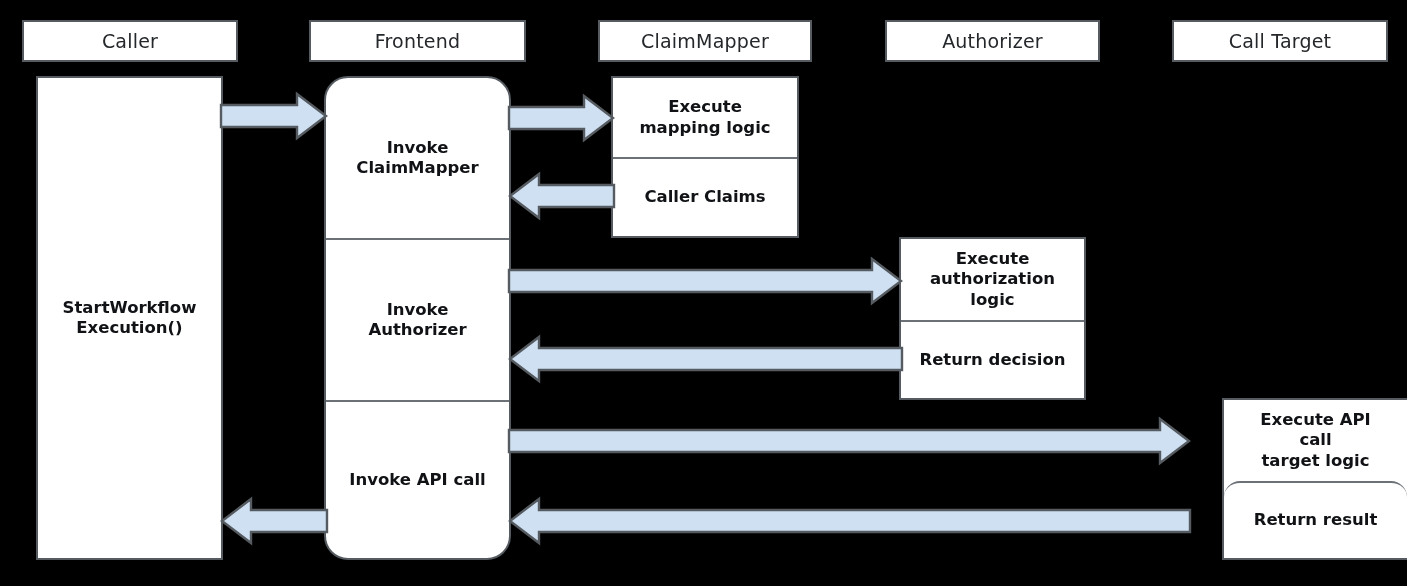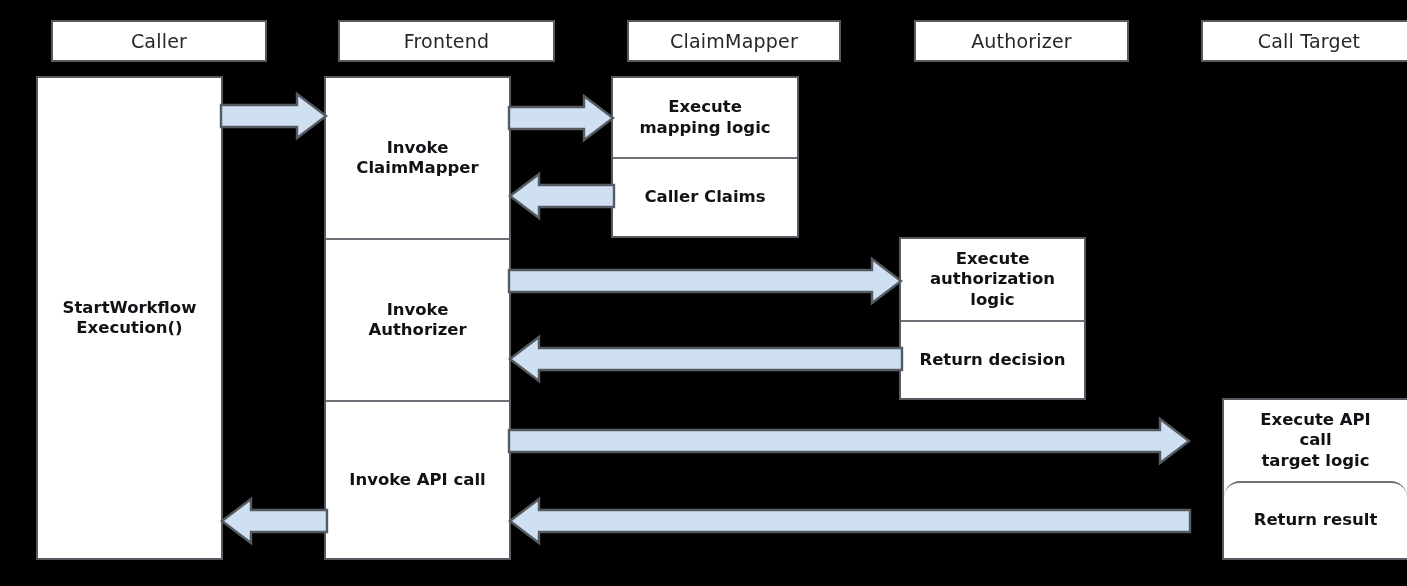--- a/index.html
+++ b/index.html
@@ -23,21 +23,20 @@
     border: 2px solid #555b60;
     box-sizing: border-box;
     display: flex;
     align-items: center;
     justify-content: center;
     color: #25282b;
     font-family: "DejaVu Sans", sans-serif;
     font-weight: 400;
     font-size: 19px;
     letter-spacing: .2px;
-    margin-left: 29px;
   }
 
   
   .activation {
     position: absolute;
     background: #ffffff;
     border: 2px solid #555b60;
     box-sizing: border-box;
     display: flex;
     flex-direction: column;
@@ -84,21 +83,21 @@
     <span>Authorizer</span>
   </div>
   <div class="lane-header" style="left:1172px;top:20px;width:216px;height:42px;">
     <span>Call Target</span>
   </div>
 
   <div class="activation" style="left:36px;top:76px;width:187px;height:484px;z-index:3;">
     <div class="act-cell">StartWorkflow<br>Execution()</div>
   </div>
 
-  <div class="activation" style="left:324px;top:76px;width:187px;height:484px;z-index:3;">
+  <div class="activation" style="left:324px;top:76px;width:187px;height:484px;z-index:3;border-radius:24px;">
     <div class="act-cell" style="height:160px;flex:0 0 160px;">Invoke<br>ClaimMapper</div>
     <div class="act-cell" style="height:162px;flex:0 0 162px;">Invoke<br>Authorizer</div>
     <div class="act-cell" style="flex:1 1 auto;">Invoke API call</div>
   </div>
 
   <div class="activation" style="left:611px;top:76px;width:188px;height:162px;z-index:3;">
     <div class="act-cell" style="flex:0 0 79px;">Execute<br>mapping logic</div>
     <div class="act-cell" style="flex:1 1 auto;">Caller Claims</div>
   </div>
 

